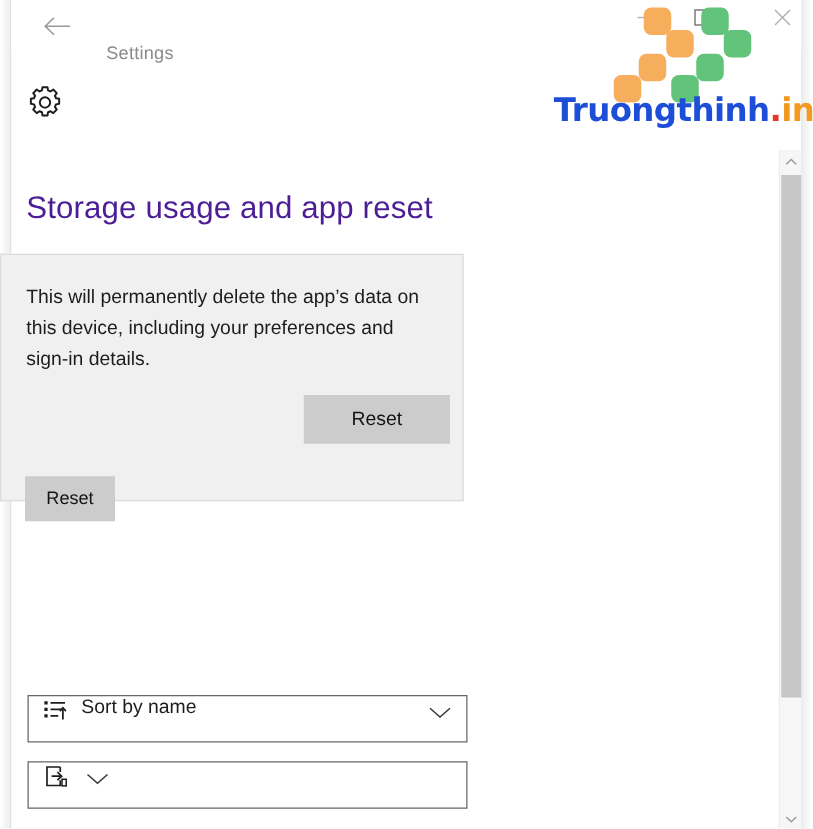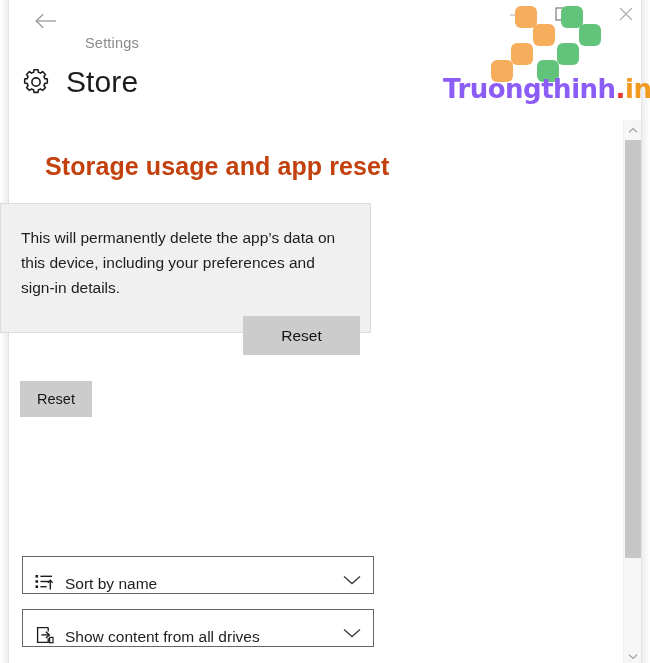--- a/index.html
+++ b/index.html
@@ -116,21 +116,21 @@
     position: absolute;
     left: 0; top: 72px;
     width: 205px;
     text-align: center;
     font-family: "DejaVu Sans", sans-serif;
     font-weight: bold;
     font-size: 26px;
     letter-spacing: -0.5px;
     white-space: nowrap;
   }
-  .brand-green { color: #8b5cf6; }
+  .brand-green { color: #1d4ed8; }
   .brand-dot   { color: #e8362a; }
   .brand-orange{ color: #f2991f; }
 
   
   #page-header {
     position: absolute;
     left: 20px; top: 66px;
     display: flex;
     align-items: center;
   }
@@ -147,32 +147,31 @@
     font-weight: 400;
     letter-spacing: .1px;
     line-height: 1;
   }
 
   
   #section-title-storage {
     position: absolute;
     left: 21px; top: 152px;
     font-size: 25px;
-    color: #c2410c;
-    font-weight: 700;
+    color: #4c1d95;
+    font-weight: 400;
     letter-spacing: .1px;
     white-space: nowrap;
-    margin-left: 24px;
   }
 
   #reset-dialog {
     position: absolute;
     left: 0px; top: 203px;
     width: 371px;
-    height: 130px;
+    height: 198px;
     background: #f0f0f0;
     border: 1px solid #dcdcdc;
     box-sizing: border-box;
   }
   #reset-dialog-text {
     position: absolute;
     left: 20px; top: 21px;
     width: 330px;
     font-size: 15.5px;
     line-height: 25px;
@@ -242,21 +241,21 @@
   }
 
   .dropdown {
     position: absolute;
     left: 22px;
     width: 352px; height: 38px;
     border: 1px solid #666666;
     box-sizing: border-box;
     background: #ffffff;
     display: flex;
-    align-items: flex-end;
+    align-items: flex-start;
     cursor: default;
   }
   #sort-dropdown  { top: 556px; }
   #drives-dropdown{ top: 609px; }
   .dd-icon {
     width: 22px; height: 22px;
     margin-left: 11px;
     margin-right: 9px;
     flex: 0 0 auto;
     display: flex;
@@ -369,21 +368,20 @@
     <div id="brand-text"><span class="brand-green">Truongthinh</span><span class="brand-dot">.</span><span class="brand-orange">info</span></div>
   </div>
 
   <div id="page-header">
     <span id="gear-icon">
       <svg width="30" height="30" viewBox="0 0 24 24">
         <path fill="none" stroke="#1c1c1c" stroke-width="1.25" stroke-linejoin="round" d="M10.4 2.2 h3.2 l.35 2.05 a7.6 7.6 0 0 1 1.62 .67 l1.7-1.2 2.26 2.26 -1.2 1.7 a7.6 7.6 0 0 1 .67 1.62 l2.05 .35 v3.2 l-2.05 .35 a7.6 7.6 0 0 1 -.67 1.62 l1.2 1.7 -2.26 2.26 -1.7-1.2 a7.6 7.6 0 0 1 -1.62 .67 l-.35 2.05 h-3.2 l-.35-2.05 a7.6 7.6 0 0 1 -1.62-.67 l-1.7 1.2 -2.26-2.26 1.2-1.7 a7.6 7.6 0 0 1 -.67-1.62 l-2.05-.35 v-3.2 l2.05-.35 a7.6 7.6 0 0 1 .67-1.62 l-1.2-1.7 2.26-2.26 1.7 1.2 a7.6 7.6 0 0 1 1.62-.67 z"></path>
         <circle cx="12" cy="12" r="3.3" fill="none" stroke="#1c1c1c" stroke-width="1.25"></circle>
       </svg>
     </span>
-    <span id="page-title">Store</span>
   </div>
 
   <div id="section-title-storage">Storage usage and app reset</div>
 
   <div id="reset-dialog">
     <div id="reset-dialog-text">This will permanently delete the app’s data on this device, including your preferences and sign-in details.</div>
   </div>
   <button id="dialog-reset-button">Reset</button>
 
   <button id="page-reset-button">Reset</button>
@@ -414,21 +412,20 @@
   <div class="dropdown" id="drives-dropdown">
     <span class="dd-icon">
       <svg width="20" height="20" viewBox="0 0 20 20">
         <path d="M13.2 2.6 H2.6 V17.4 H13.2 V13.2" fill="none" stroke="#1d1d1d" stroke-width="1.35"></path>
         <line x1="13.2" y1="2.6" x2="13.2" y2="6.6" stroke="#1d1d1d" stroke-width="1.35"></line>
         <line x1="6.3" y1="9.9" x2="14.4" y2="9.9" stroke="#1d1d1d" stroke-width="1.35"></line>
         <path d="M10.9 6.7 L14.3 9.9 L10.9 13.1" fill="none" stroke="#1d1d1d" stroke-width="1.35"></path>
         <rect x="14.6" y="12.4" width="3.4" height="5.3" fill="none" stroke="#1d1d1d" stroke-width="1.2"></rect>
       </svg>
     </span>
-    <span class="dd-label">Show content from all drives</span>
     <span class="dd-chevron">
       <svg width="20" height="12" viewBox="0 0 20 12">
         <path d="M2 2.6 L10 9.6 L18 2.6" fill="none" stroke="#3a3a3a" stroke-width="1.3"></path>
       </svg>
     </span>
   </div>
 
   <div id="scrollbar">
     <div id="scroll-up-arrow">
       <span>

